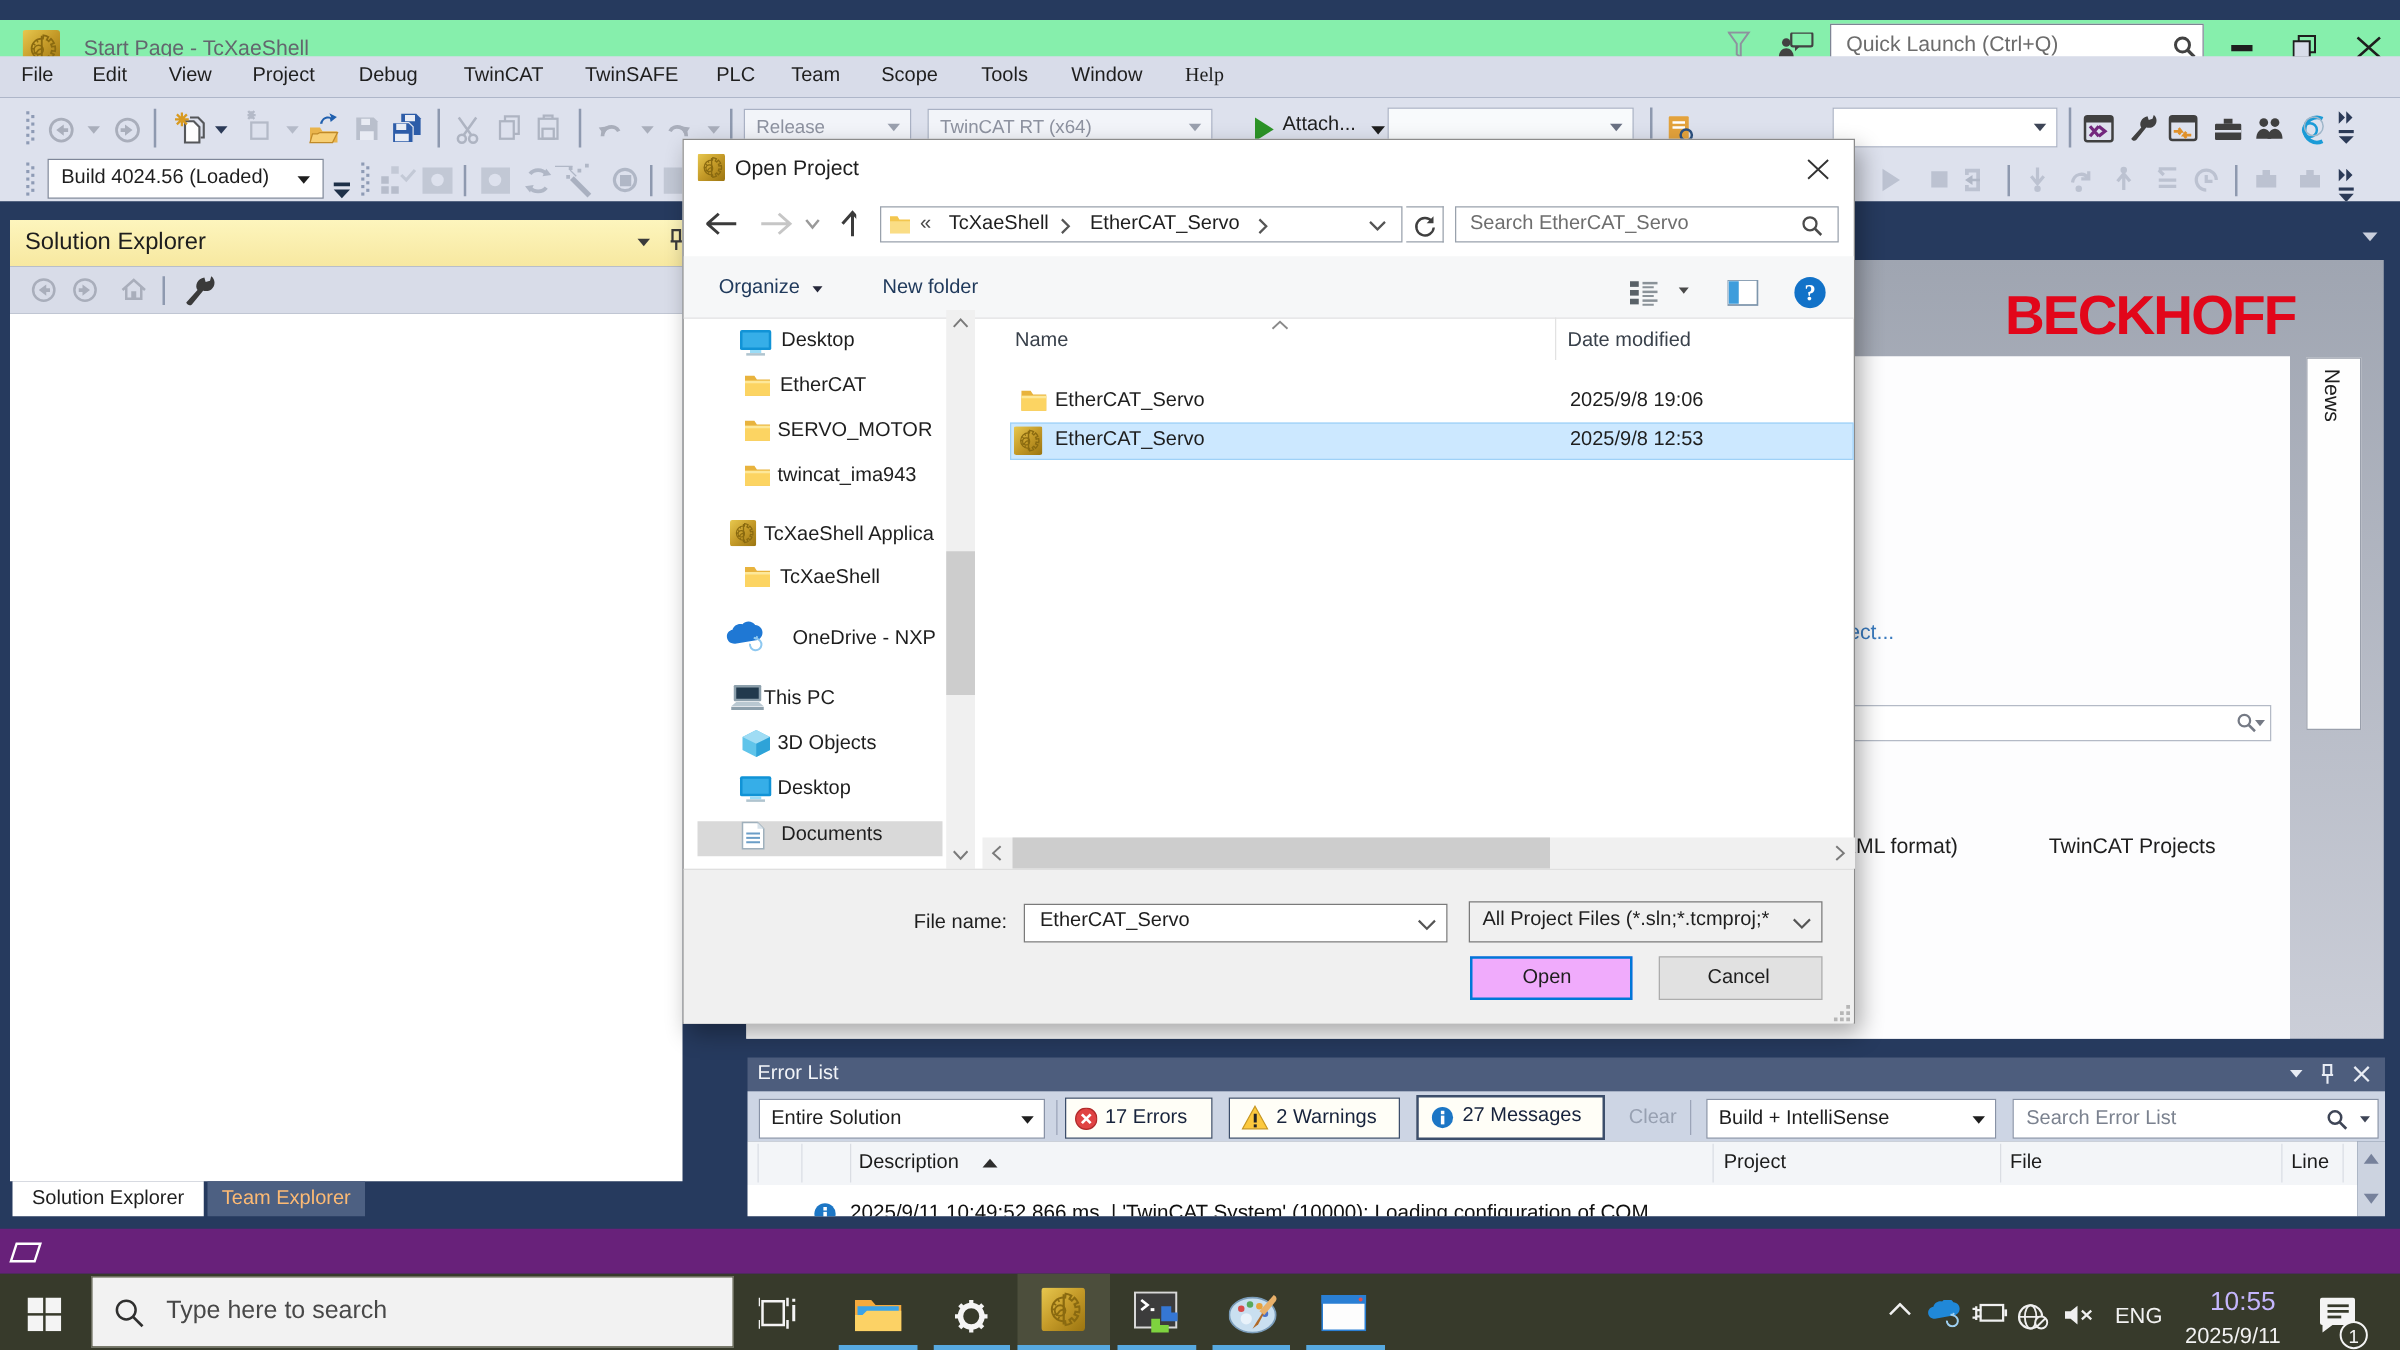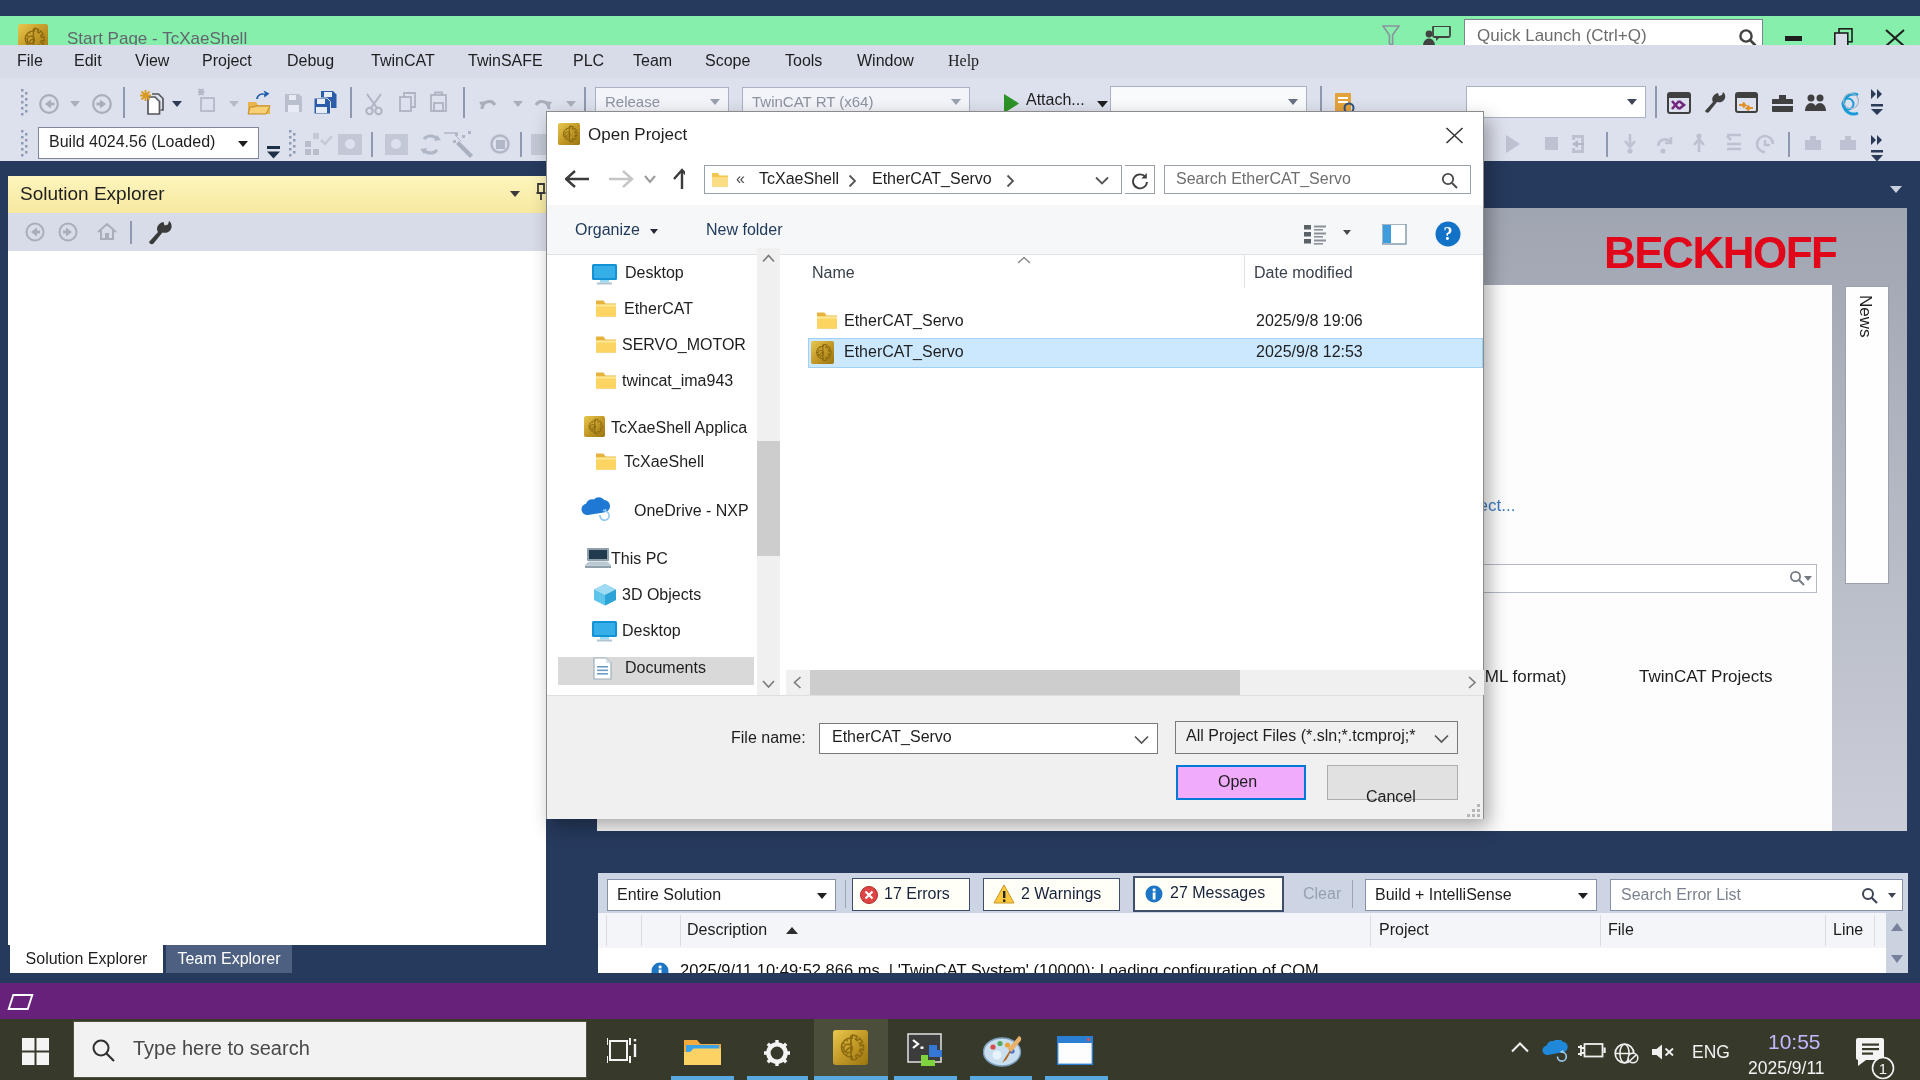--- a/index.html
+++ b/index.html
@@ -340,40 +340,50 @@
       </g>
       <path d="M23 19 l6 -4.5 v3 h3 v3 h-3 v3 z" fill="#a9aebb"></path>
       <path d="M64 19 l-6 -4.5 v3 h-3 v3 h3 v3 z" fill="#a9aebb"></path>
       <path d="M90 19 l9 -8 9 8 m-15 -2 v9 h5 v-5 h2 v5 h5 v-9" stroke="#a9aebb" stroke-width="2" fill="none"></path>
       <path d="M123 8 V31" stroke="#8e99af" stroke-width="2"></path>
       <path d="M141 29 l9 -10 c-2.5 -3.5 0 -9 5.5 -10 l1 3.5 3.5 -1 1 -3.5 c3.5 2.5 3.5 8 0 10.5 c-2.5 2 -5.5 1 -6.5 1 l-9 11 c-1.2 1.2 -3.5 1 -4.5 -1.5 z" fill="#3a3a3a"></path>
     </svg>
   </div>
   <div class="abs" id="se-body"></div>
   <div class="abs setab" style="left:10px;width:153px;background:#fff;color:#1e1e1e;">Solution Explorer</div>
-  <div class="abs setab" style="left:166px;width:126px;background:#4d6082;color:#ffffff;">Team Explorer</div>
+  <div class="abs setab" style="left:166px;width:126px;background:#4d6082;color:#fdba74;">Team Explorer</div>
 
   <span class="caret" style="left:1890px;top:186px;border-top-color:#c9cfdd;border-left-width:6px;border-right-width:6px;border-top-width:7px;"></span>
   <div class="abs" id="edmargin"></div>
   <div class="abs" id="page"></div>
   <div class="abs tt" id="beckhoff">BECKHOFF</div>
   <div class="abs" id="news">
       <span style="position:absolute;left:9px;top:8px;writing-mode:vertical-rl;font-size:17px;color:#1e1e1e;">News</span>
     </div>
   <span class="abs tt" style="left:1402px;top:496px;font-size:17px;color:#3a7bbf;">Open Project...</span>
   <div class="abs" style="left:1150px;top:564px;width:667px;height:29px;background:#fff;border:1px solid #b4bac6;box-sizing:border-box;">
     <svg class="abs" style="left:638px;top:5px;" width="16" height="17">
         <circle cx="6.5" cy="6.5" r="4.6" fill="none" stroke="#757a85" stroke-width="1.8"></circle>
         <path d="M10 10 L15 15" stroke="#757a85" stroke-width="2"></path>
       </svg>
     <span class="caret" style="right:4px;top:11px;border-left-width:4px;border-right-width:4px;border-top-width:5px;border-top-color:#757a85;"></span>
   </div>
   <span class="abs tt" style="left:1446px;top:667px;font-size:17px;color:#1e1e1e;">VS XML format)</span>
   <span class="abs tt" style="left:1639px;top:667px;font-size:17px;color:#1e1e1e;">TwinCAT Projects</span>
 
+  <div class="abs" id="el-title">
+    <span style="position:absolute;left:8px;top:4px;">Error List</span>
+    <span class="caret" style="left:1234px;top:10px;border-top-color:#e8ecf4;border-left-width:5px;border-right-width:5px;border-top-width:6px;"></span>
+    <svg class="abs" style="left:1258px;top:3px;" width="14" height="22">
+        <path d="M3 3 h6 v8 h-6 z M1.5 11 h9 M6 11 v7" stroke="#e8ecf4" stroke-width="1.7" fill="none"></path>
+      </svg>
+    <svg class="abs" style="left:1284px;top:6px;" width="15" height="15">
+        <path d="M1.5 1.5 L13 13 M13 1.5 L1.5 13" stroke="#e8ecf4" stroke-width="1.8"></path>
+      </svg>
+  </div>
   <div class="abs" id="el-tool"></div>
   <div class="abs" style="left:607px;top:879px;width:229px;height:32px;background:#fff;border:1px solid #8892a6;box-sizing:border-box;">
     <span class="abs tt" style="left:9px;top:6px;font-size:16px;color:#1e1e1e;">Entire Solution</span>
     <span class="caret" style="right:8px;top:13px;border-top-color:#1e1e1e;"></span>
   </div>
   <div class="abs vsep" style="left:845px;top:880px;height:28px;"></div>
   <div class="elbtn" style="left:852px;top:878px;width:118px;">
     <svg class="abs" style="left:7px;top:7px;" width="18" height="18">
         <circle cx="9" cy="9" r="8.5" fill="#e04343"></circle>
         <circle cx="9" cy="9" r="8.5" fill="none" stroke="#b02a2a" stroke-width="1"></circle>
@@ -631,21 +641,21 @@
       <div class="abs" style="left:628px;top:25px;width:283px;height:33px;background:#f0f0f0;border:1px solid #7a7a7a;box-sizing:border-box;overflow:hidden;">
         <span class="dtxt" style="left:10px;top:5px;">All Project Files (*.sln;*.tcmproj;*</span>
         <svg class="abs" style="left:258px;top:12px;" width="15" height="10">
             <path d="M1 1.5 l6.5 6.5 6.5 -6.5" stroke="#555" stroke-width="1.7" fill="none"></path>
           </svg>
       </div>
       <div class="abs" style="left:629px;top:69px;width:130px;height:35px;background:#f0abfc;border:2px solid #0078d7;box-sizing:border-box;">
         <span class="dtxt" style="left:40px;top:6px;">Open</span>
       </div>
       <div class="abs" style="left:780px;top:69px;width:131px;height:35px;background:#e1e1e1;border:1px solid #adadad;box-sizing:border-box;">
-        <span class="dtxt" style="left:38px;top:22px;">Cancel</span>
+        <span class="dtxt" style="left:38px;top:7px;">Cancel</span>
       </div>
       <svg class="abs" style="left:920px;top:108px;" width="14" height="14">
         <g fill="#b6b6b6">
             <rect x="10" y="0" width="3" height="3"></rect>
             <rect x="5" y="5" width="3" height="3"></rect>
             <rect x="10" y="5" width="3" height="3"></rect>
             <rect x="0" y="10" width="3" height="3"></rect>
             <rect x="5" y="10" width="3" height="3"></rect>
             <rect x="10" y="10" width="3" height="3"></rect>
           </g>

